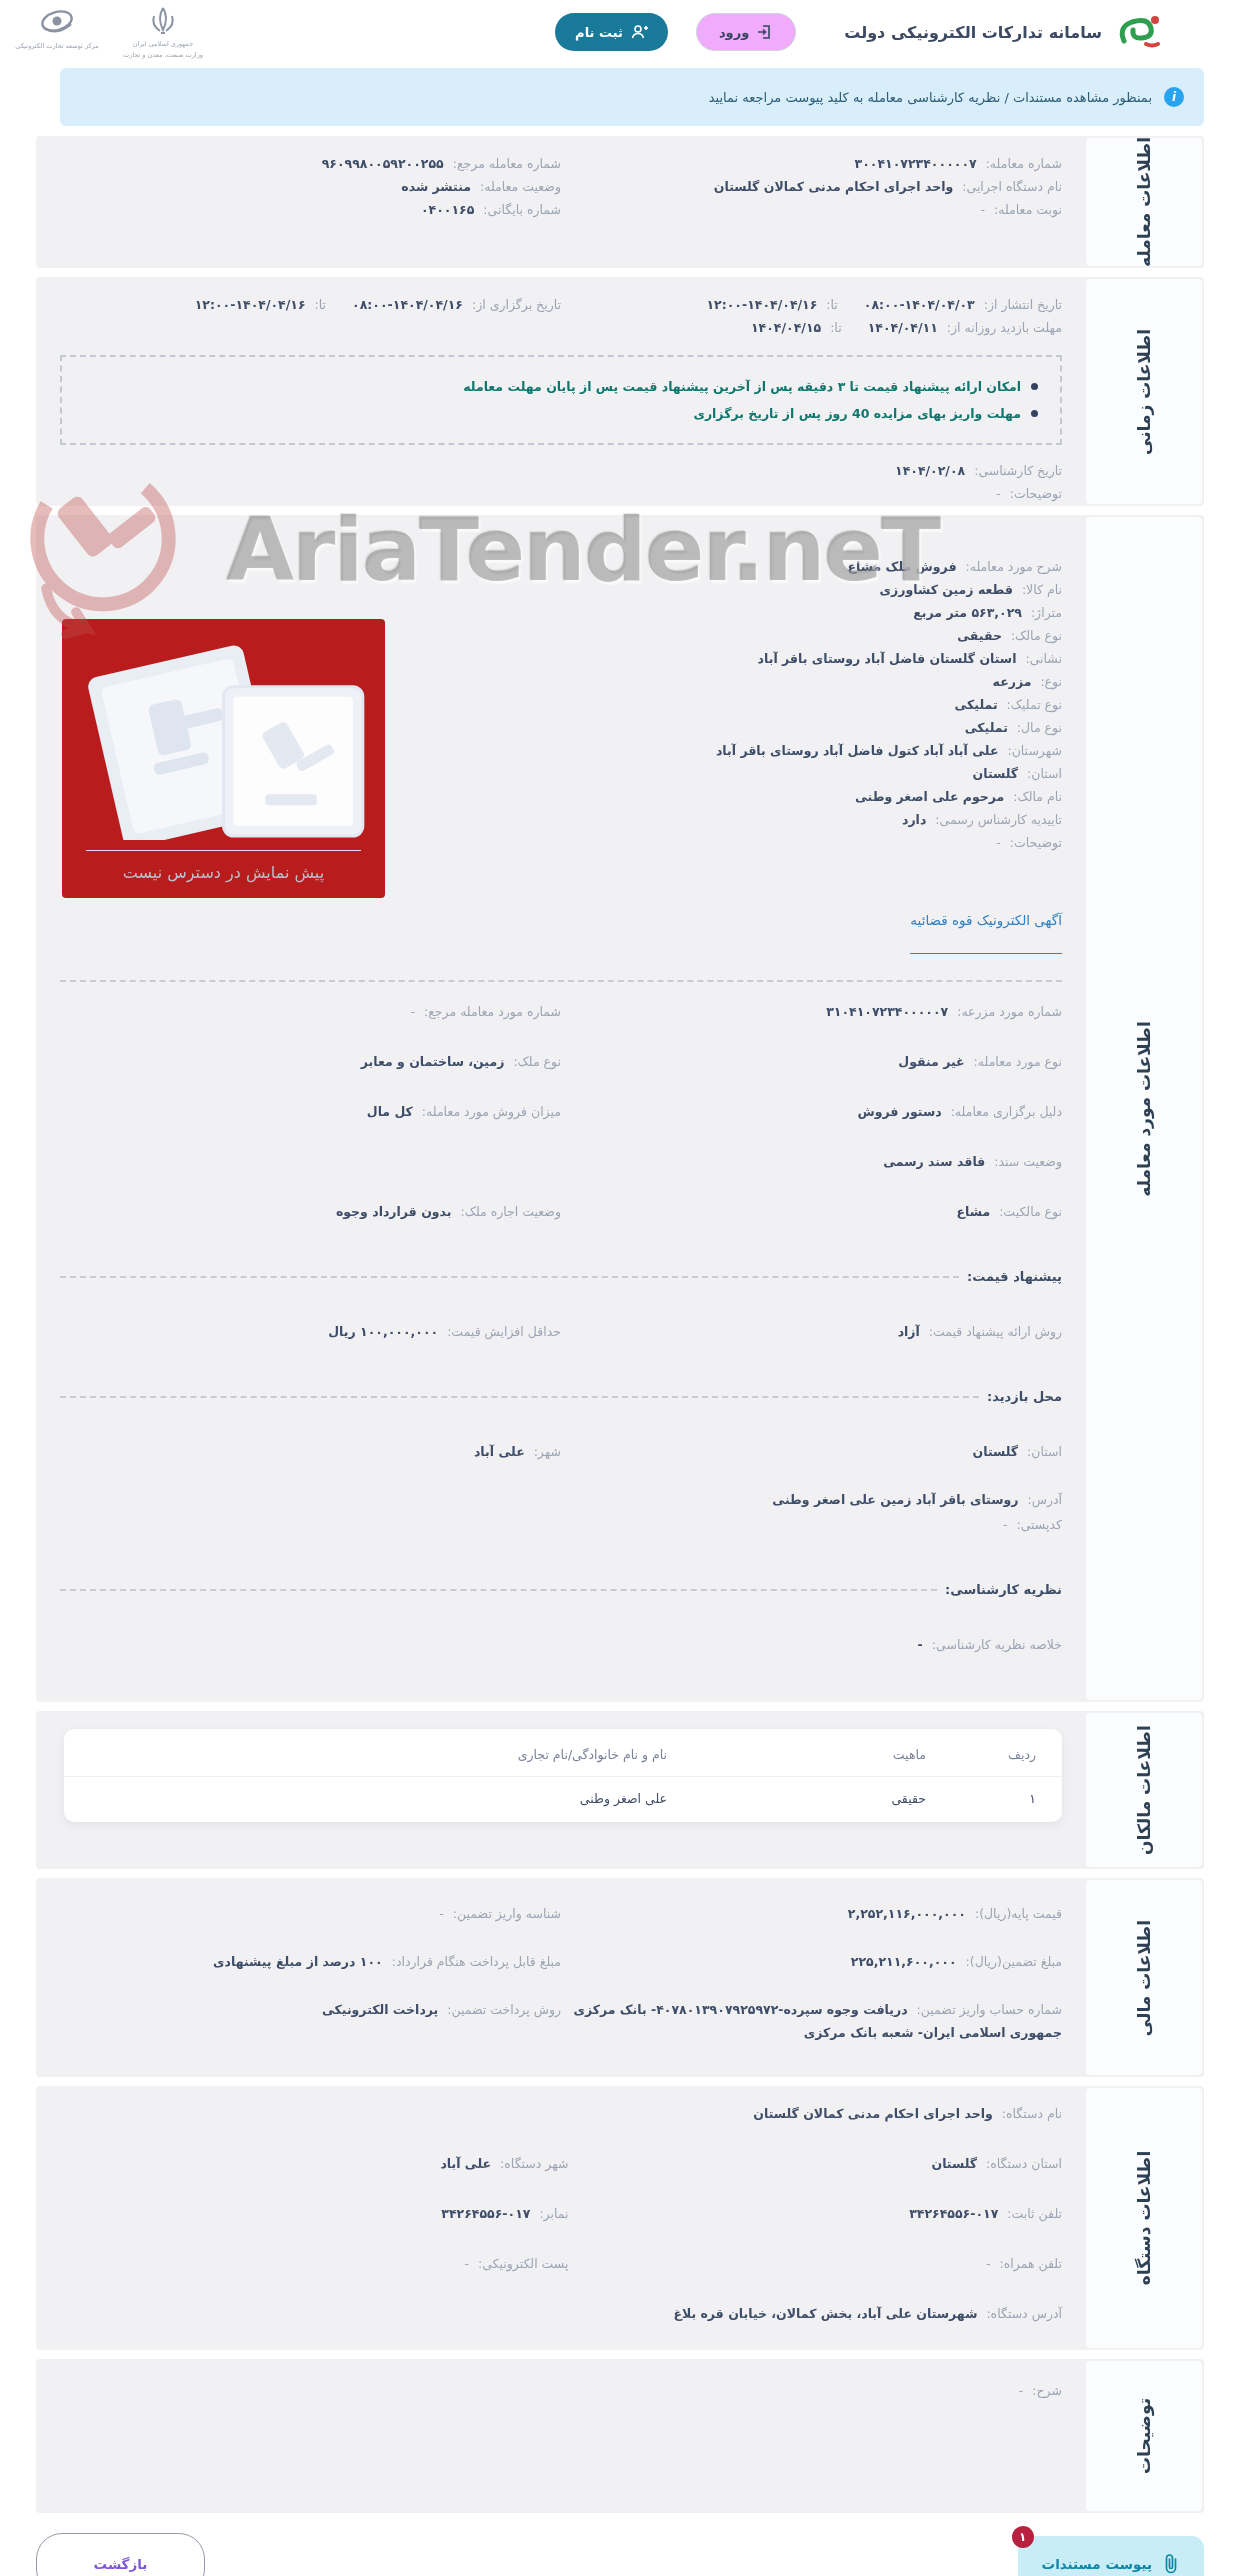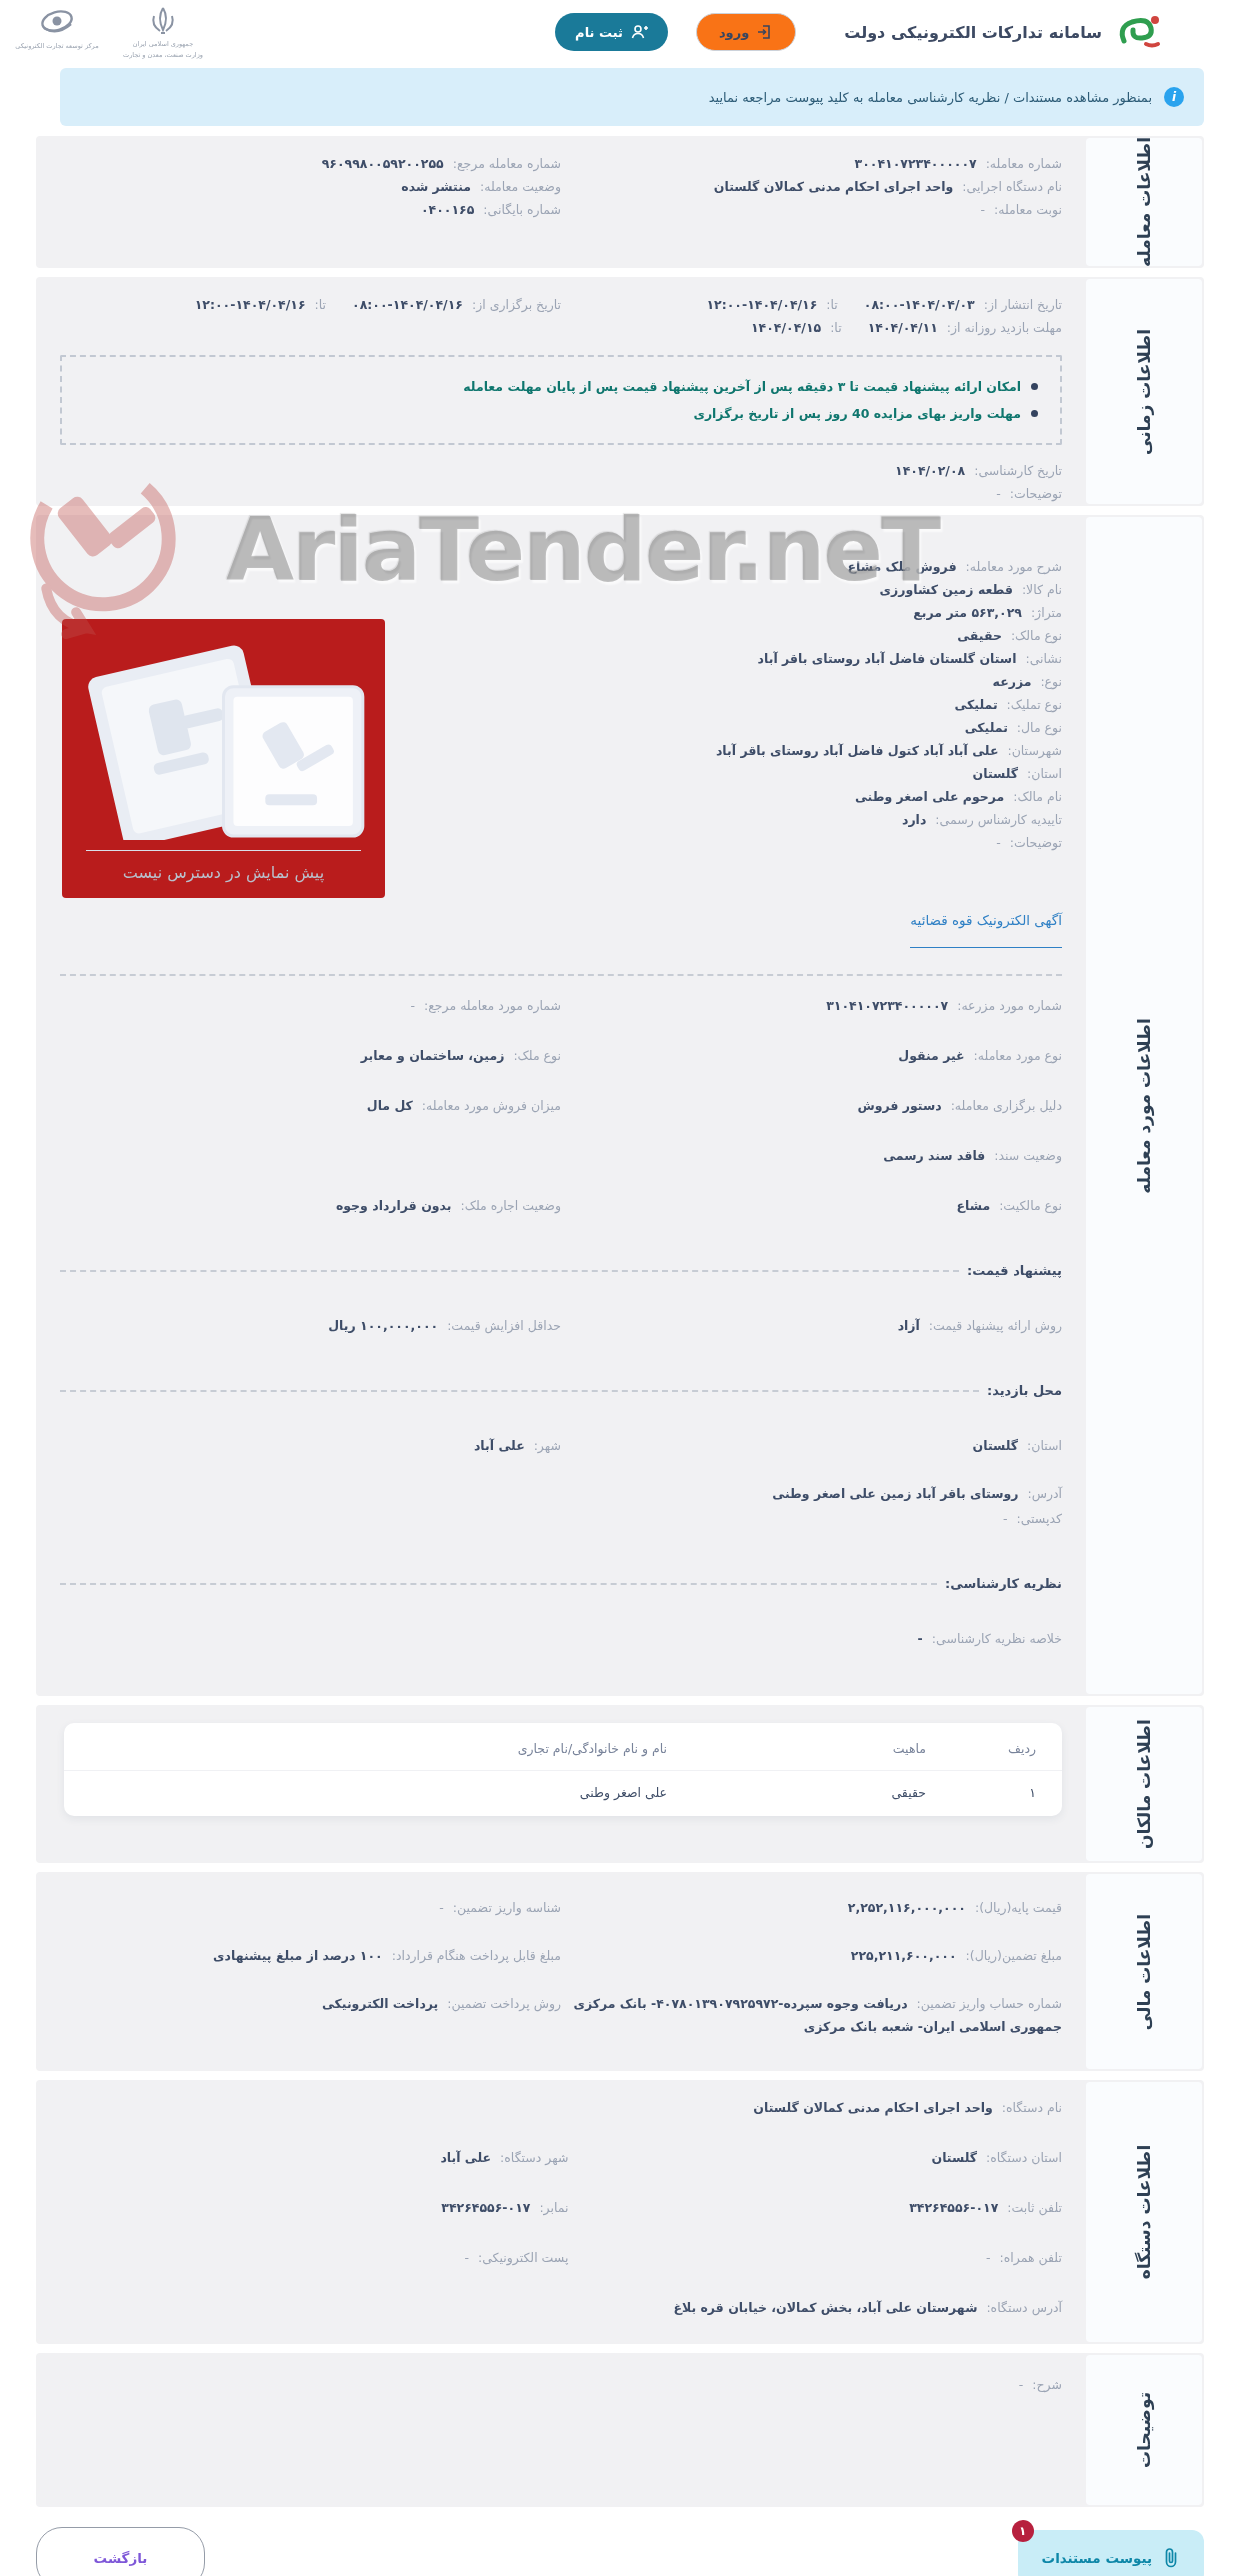--- a/index.html
+++ b/index.html
@@ -5,21 +5,21 @@
   * { box-sizing: border-box; margin: 0; padding: 0; }
   html,body { background:#ffffff; }
   body {
     width:1240px; min-height:2576px; margin:0 auto; position:relative;
     font-family:"DejaVu Sans", sans-serif; direction:rtl; overflow-x:hidden;
   }
   
   .hdr { height:64px; display:flex; align-items:center; padding:0 78px 0 0; gap:14px; background:#fff; position:relative; }
   .hdr-logo { width:46px; height:42px; flex:0 0 auto; }
   .hdr-title { font-size:16px; font-weight:700; color:#3d4a63; margin-left:34px; white-space:nowrap; }
-  .btn-login { display:flex; align-items:center; gap:8px; height:38px; padding:0 22px; border:1px solid #ccd2da; border-radius:19px; background:#f97316; color:#39465f; font-size:13px; font-weight:700; cursor:pointer; font-family:inherit; }
+  .btn-login { display:flex; align-items:center; gap:8px; height:38px; padding:0 22px; border:1px solid #ccd2da; border-radius:19px; background:#f0abfc; color:#39465f; font-size:13px; font-weight:700; cursor:pointer; font-family:inherit; }
   .btn-register { display:flex; align-items:center; gap:8px; height:38px; padding:0 20px; border:none; border-radius:19px; background:#1a7a99; color:#fff; font-size:13px; font-weight:700; cursor:pointer; font-family:inherit; margin-right:14px; }
   .corner-logos { position:absolute; top:6px; left:14px; display:flex; gap:20px; direction:ltr; }
   .corner-item { display:flex; flex-direction:column; align-items:center; width:86px; }
   .corner-item .cap { font-size:6.5px; color:#9aa3b0; text-align:center; line-height:9px; margin-top:2px; }
   
   .info { margin:4px 36px 10px 60px; background:#d8eefa; border-radius:6px; height:58px; display:flex; align-items:center; gap:12px; padding:0 20px; }
   .info-icon { width:20px; height:20px; border-radius:50%; background:#2aa3ee; color:#fff; font-size:12px; font-weight:700; display:flex; align-items:center; justify-content:center; flex:0 0 auto; font-style:italic; }
   .info-text { font-size:13px; color:#2d5c77; font-weight:500; }
   
   .section { display:flex; margin:0 36px 9px; background:#f1f1f3; border-radius:4px; }
@@ -35,21 +35,21 @@
   .note-box { border:2px dashed #c2c8d2; border-radius:2px; margin:16px 24px 14px; padding:16px 22px; }
   .note { display:flex; align-items:center; gap:10px; font-size:12.5px; font-weight:700; color:#0f766e; line-height:27px; }
   .dot { width:7px; height:7px; border-radius:50%; background:#34435f; flex:0 0 auto; }
   
   .c-top { display:flex; align-items:flex-start; padding:0 24px; }
   .c-fields { flex:1 1 auto; min-width:0; }
   .c-fields .fld { display:block; line-height:23px; }
   .preview { width:323px; flex:0 0 auto; background:#b91c1c; border-radius:4px; margin:64px 30px 0 2px; padding:10px 10px 16px; }
   .preview-line { border-top:1px solid #d9dee8; margin:6px 14px 12px; position:relative; }
   .preview-cap { text-align:center; color:#b9c0cc; font-size:16px; }
-  .jlink { display:inline-block; margin:14px 24px 20px; color:#2f80c5; font-size:13.5px; font-weight:500; text-decoration:none; border-bottom:1.5px solid #2f80c5; padding-bottom:19px; }
+  .jlink { display:inline-block; margin:14px 24px 20px; color:#2f80c5; font-size:13.5px; font-weight:500; text-decoration:none; border-bottom:1.5px solid #2f80c5; padding-bottom:25px; }
   .dash-sep { border-top:2px dashed #c7ccd4; margin:6px 24px 0; }
   .gap-row { margin-top:18px; margin-bottom:27px; }
   .dash-head { display:flex; align-items:center; gap:8px; padding:0 24px; margin-top:46px; }
   .dash-head .t { font-size:13px; font-weight:700; color:#3e4d68; white-space:nowrap; }
   .dash-head .line { flex:1 1 auto; border-top:2px dashed #c7ccd4; }
   
   .tbl-card { background:#fff; border-radius:10px; margin:18px 24px 20px 28px; box-shadow:0 3px 8px rgba(40,60,90,.08); padding:4px 0 2px; }
   .tbl-row { display:grid; grid-template-columns:110px 259px 1fr; padding:14px 26px; }
   .tbl-head { color:#78839a; font-size:12.5px; border-bottom:1px solid #f0f1f4; }
   .tbl-data { color:#3f4e68; font-size:12.5px; }

